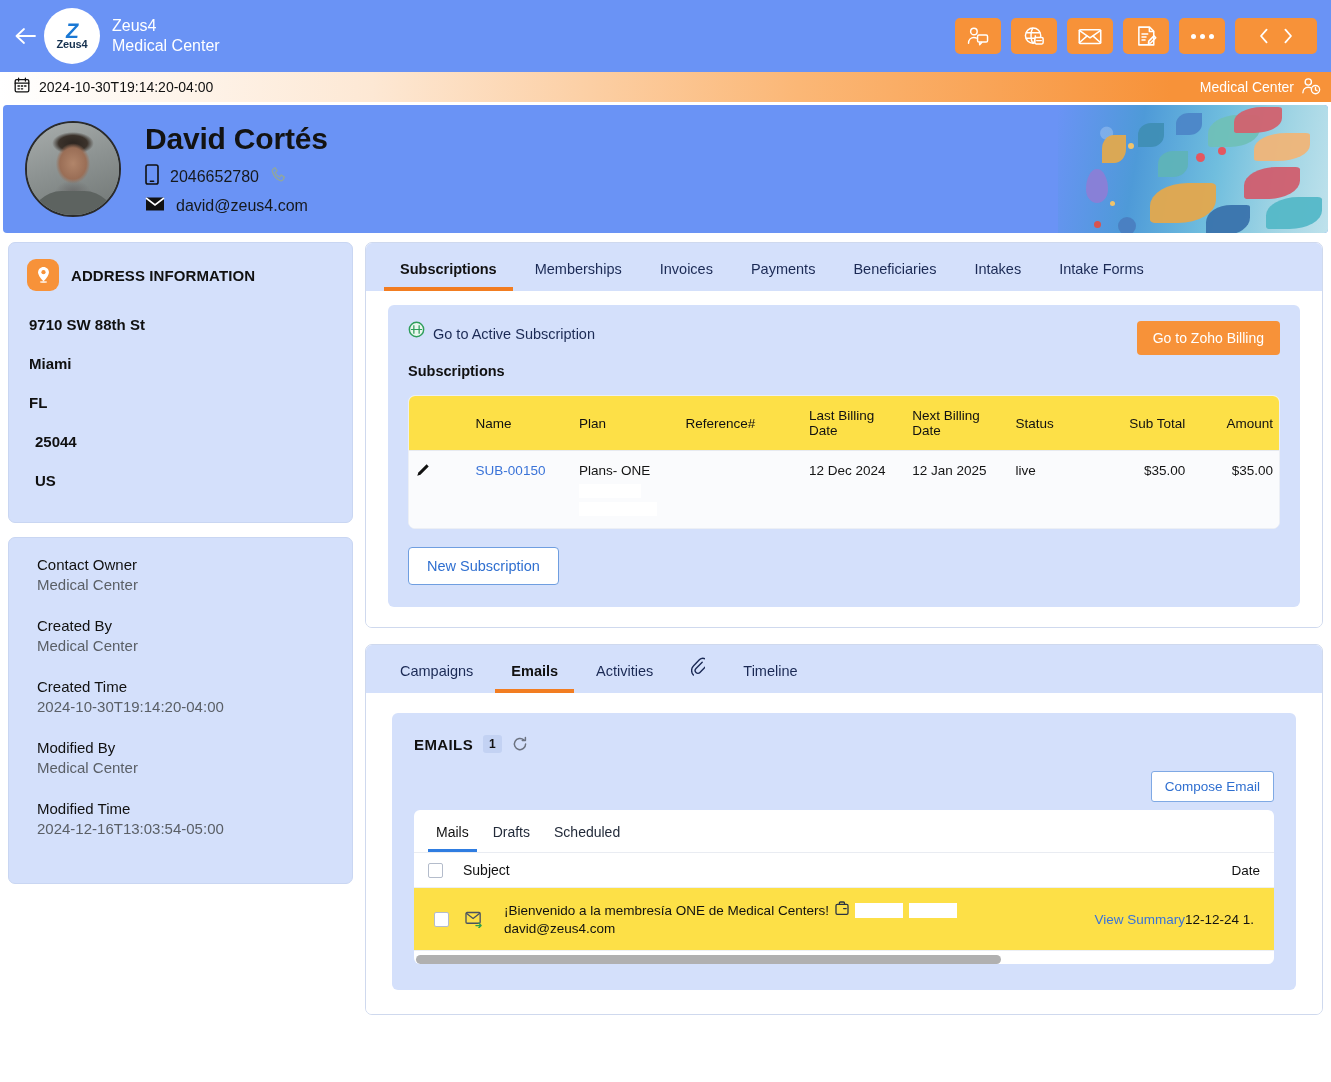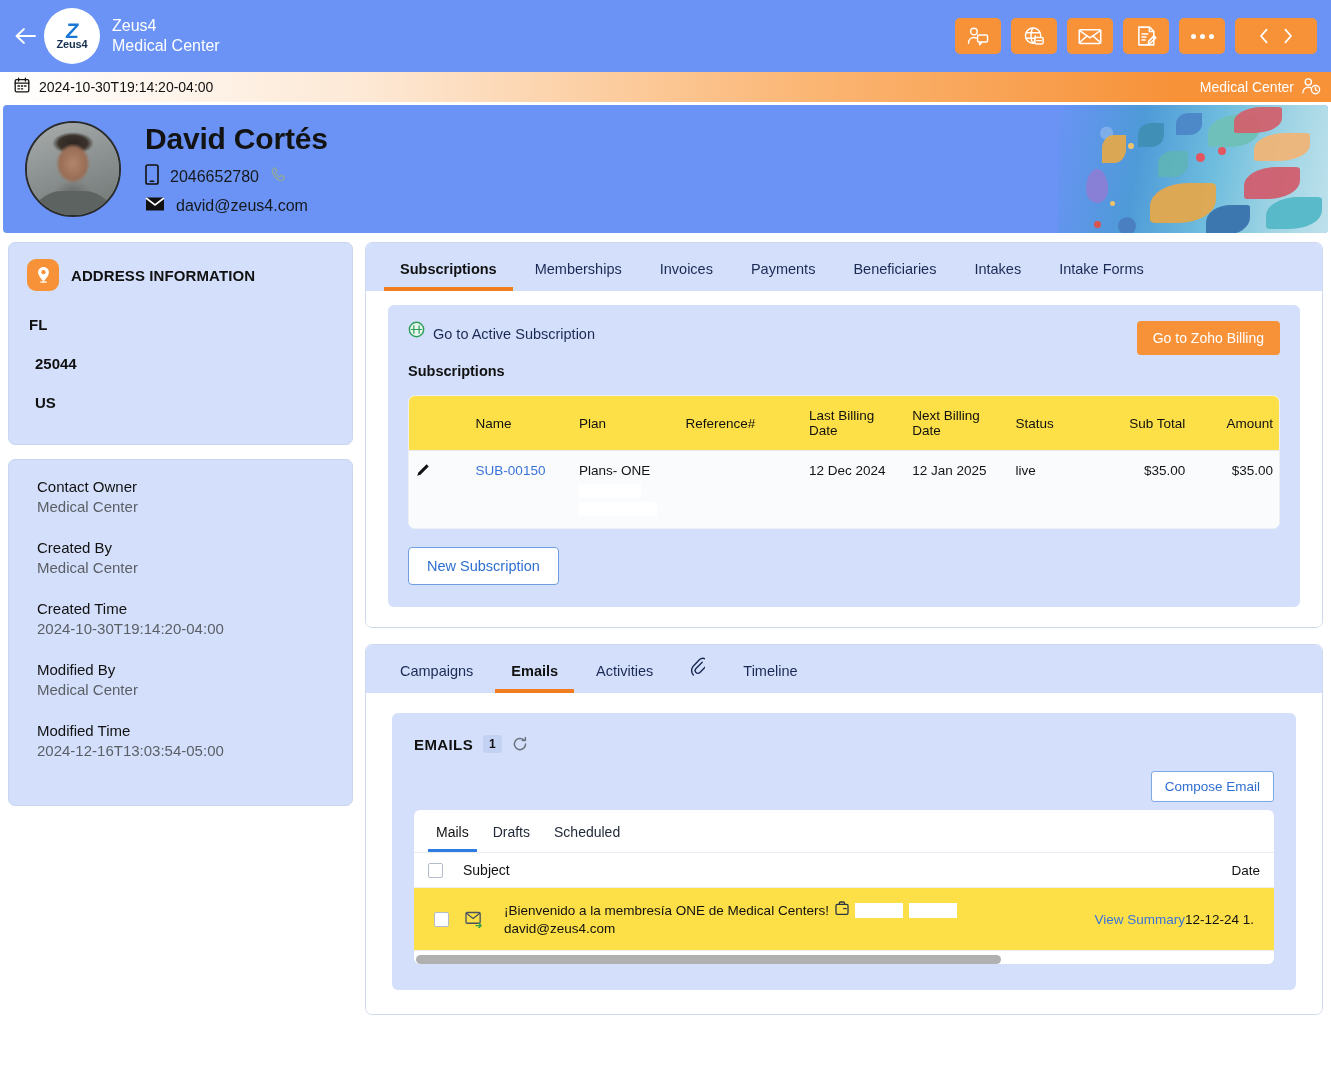--- a/index.html
+++ b/index.html
@@ -471,20 +471,22 @@
       <div class="addr-head">
         <span class="addr-badge">
           <svg width="15" height="18" viewBox="0 0 15 18" fill="#fff">
             <path d="M7.5 1C4.5 1 2.1 3.3 2.1 6.2c0 3.6 4.3 8 5.4 9.1 1.1-1.1 5.4-5.5 5.4-9.1C12.9 3.3 10.5 1 7.5 1z"></path>
             <circle cx="7.5" cy="6.2" r="2.1" fill="#f79239"></circle>
             <ellipse cx="7.5" cy="16.1" rx="3.6" ry="1" opacity="0.75"></ellipse>
           </svg>
         </span>
         <span class="addr-title">ADDRESS INFORMATION</span>
       </div>
+      <div class="addr-line">9710 SW 88th St</div>
+      <div class="addr-line">Miami</div>
       <div class="addr-line">FL</div>
       <div class="addr-line ind">25044</div>
       <div class="addr-line ind">US</div>
     </div>
 
     <div class="card card-meta">
       <div class="meta-grp">
         <div class="meta-k">Contact Owner</div>
         <div class="meta-v">Medical Center</div>
       </div>

